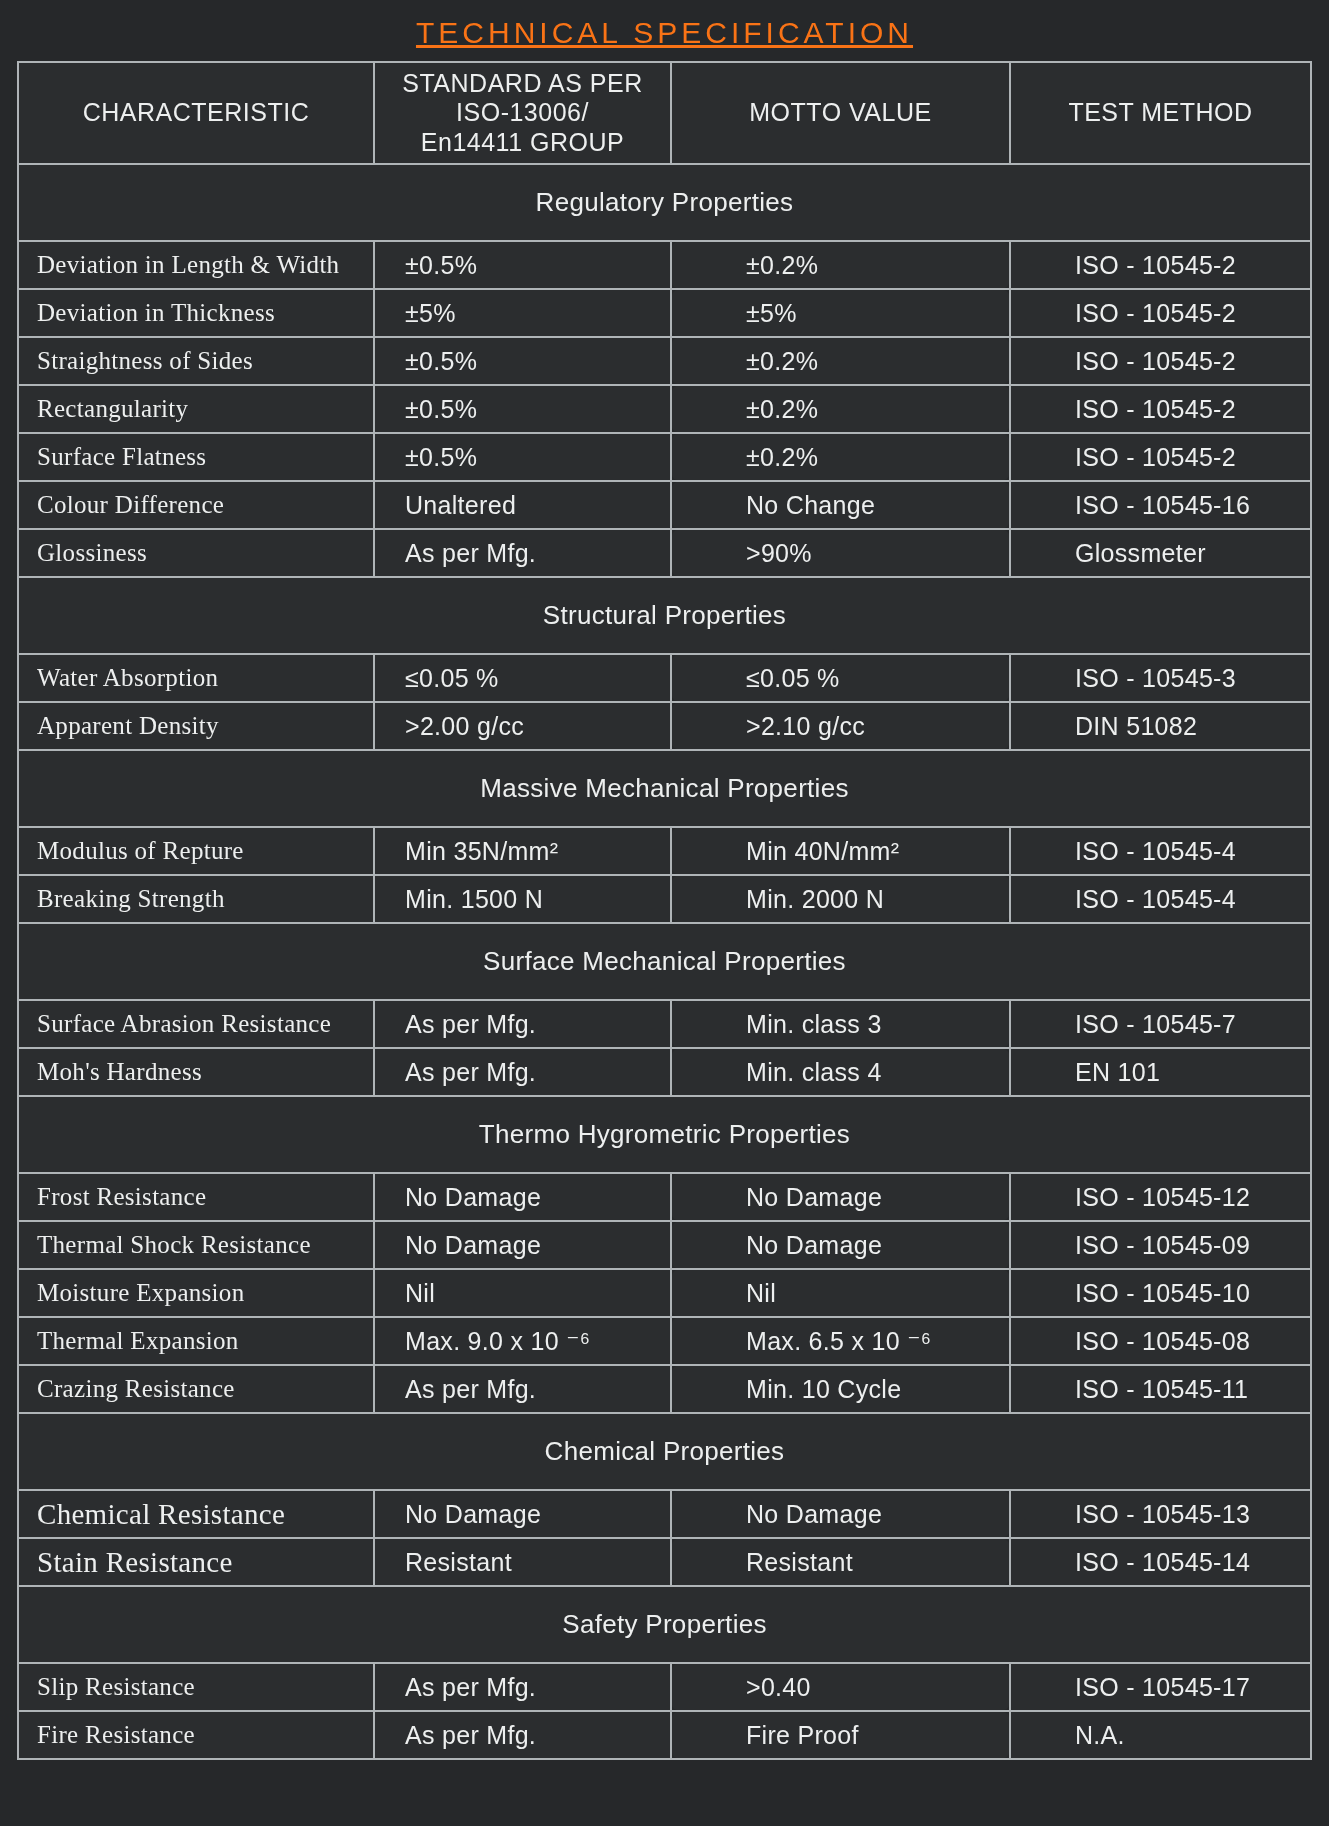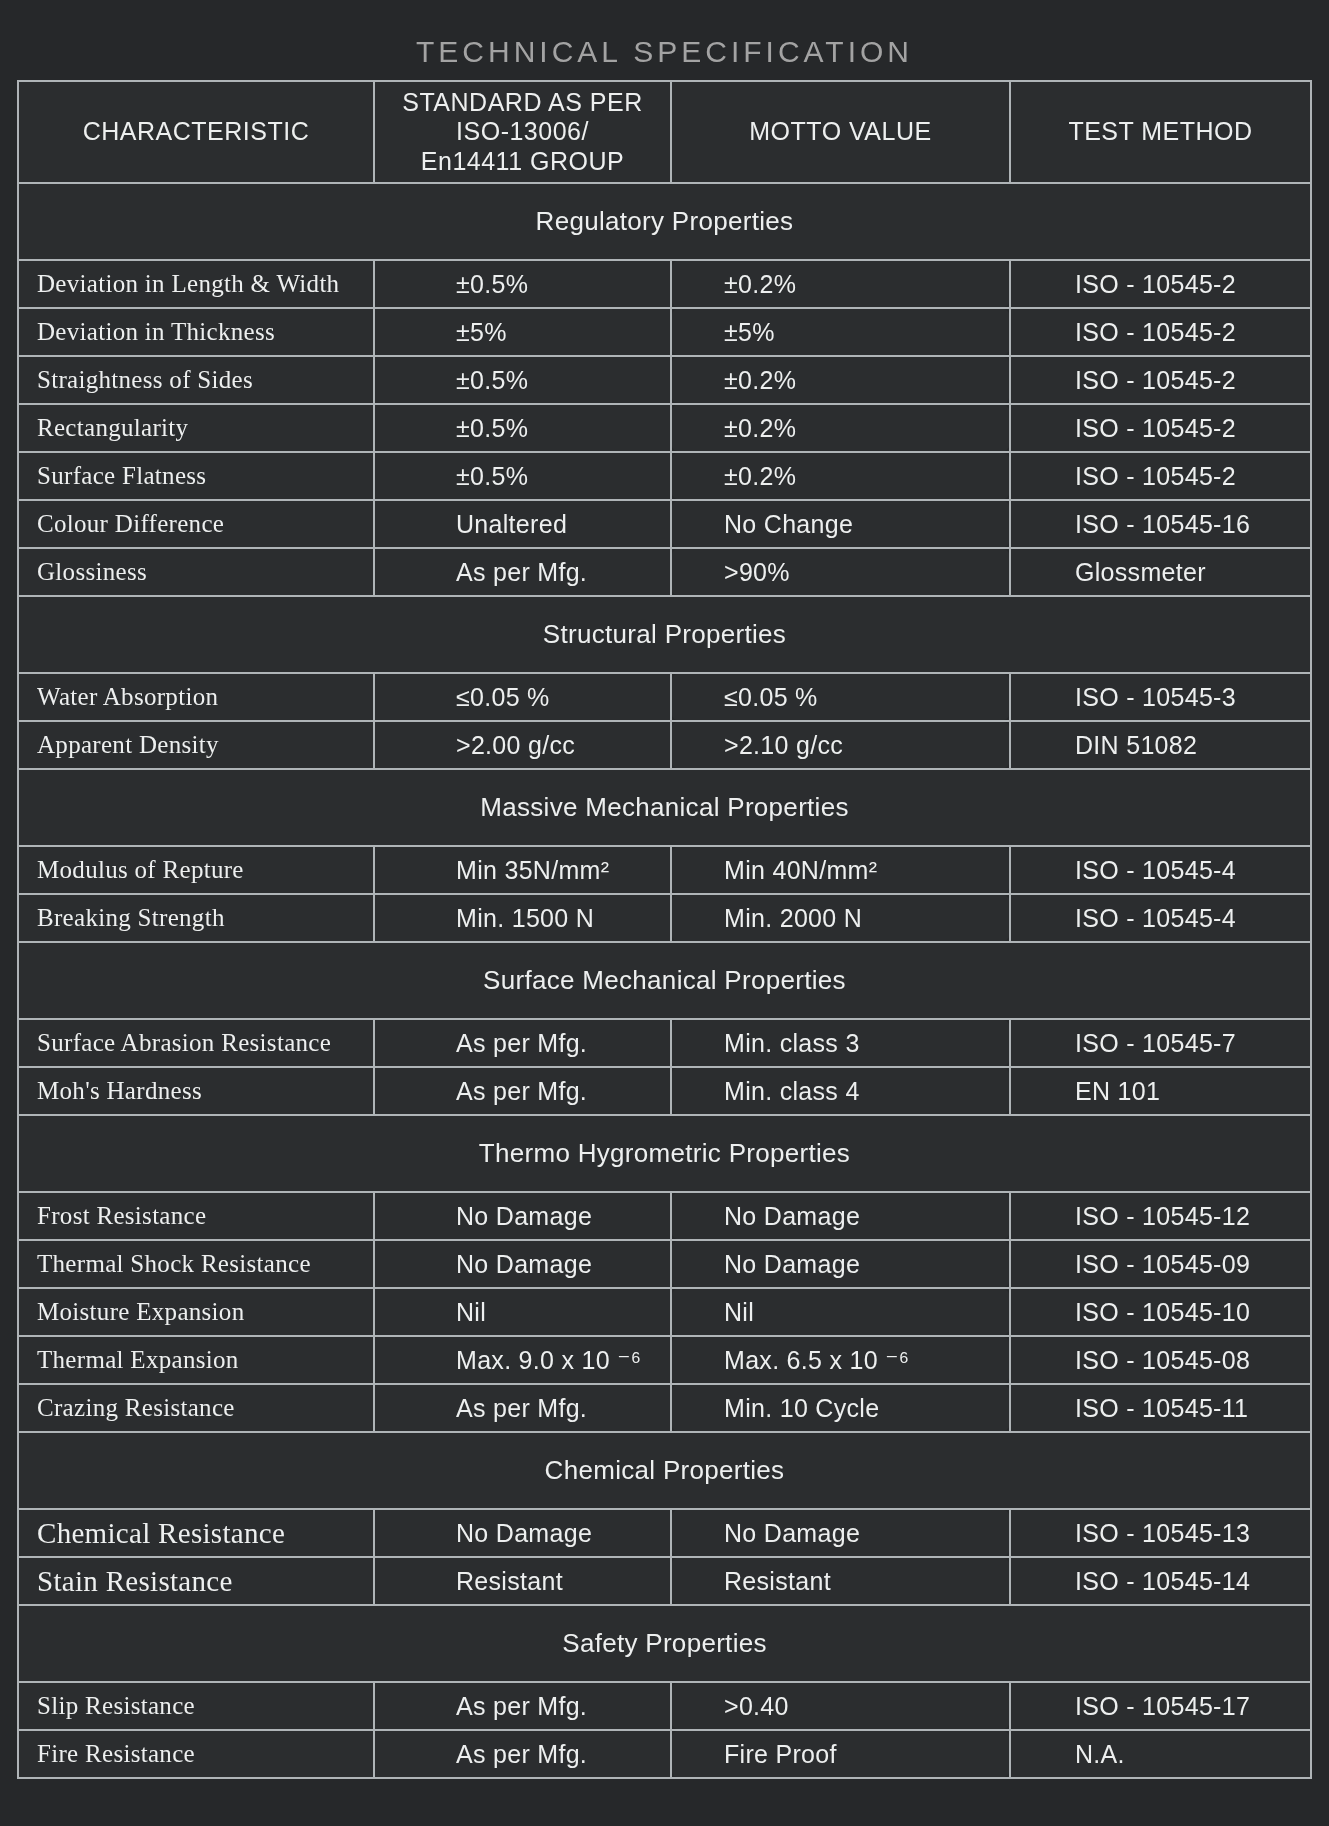--- a/index.html
+++ b/index.html
@@ -3,26 +3,27 @@
 <meta charset="utf-8">
 <style>
   * { margin: 0; padding: 0; box-sizing: border-box; }
   html, body {
     width: 1329px;
     background: #26282A;
     font-family: "Liberation Sans", "DejaVu Sans", sans-serif;
   }
   body { height: 1826px; overflow: hidden; }
   .page-title {
-    margin-top: 35px;
+    margin-top: 16px;
     text-align: center;
-    color: #a3a3a3;
+    color: #f97316;
     font-size: 30px;
     font-weight: 500;
     letter-spacing: 4px;
+    text-decoration: underline;
   }
   table.spec {
     margin-left: 17px;
     margin-top: 11px;
     width: 1293px;
     table-layout: fixed;
     border-collapse: collapse;
     color: #EDEFEF;
   }
   th, td {
@@ -44,22 +45,22 @@
     text-align: center;
     font-size: 26px;
     letter-spacing: 0.3px;
   }
   tr.data-row td {
     height: 48px;
     font-size: 25px;
     letter-spacing: 0.3px;
   }
   tr.data-row td:nth-child(1) { padding-left: 18px; font-family: Liberation Serif, serif; }
-  tr.data-row td:nth-child(2) { padding-left: 81px; }
-  tr.data-row td:nth-child(3) { padding-left: 52px; border-radius: 9px; }
+  tr.data-row td:nth-child(2) { padding-left: 30px; }
+  tr.data-row td:nth-child(3) { padding-left: 74px; border-radius: 9px; }
   tr.data-row td:nth-child(4) { padding-left: 64px; }
   tr.data-row.emphasis td:nth-child(1) { font-size: 29px; border-radius: 7px; }
 </style>
 </head>
 <body>
 
 <div class="page-title">TECHNICAL SPECIFICATION</div>
 
 <table class="spec">
   <colgroup>

